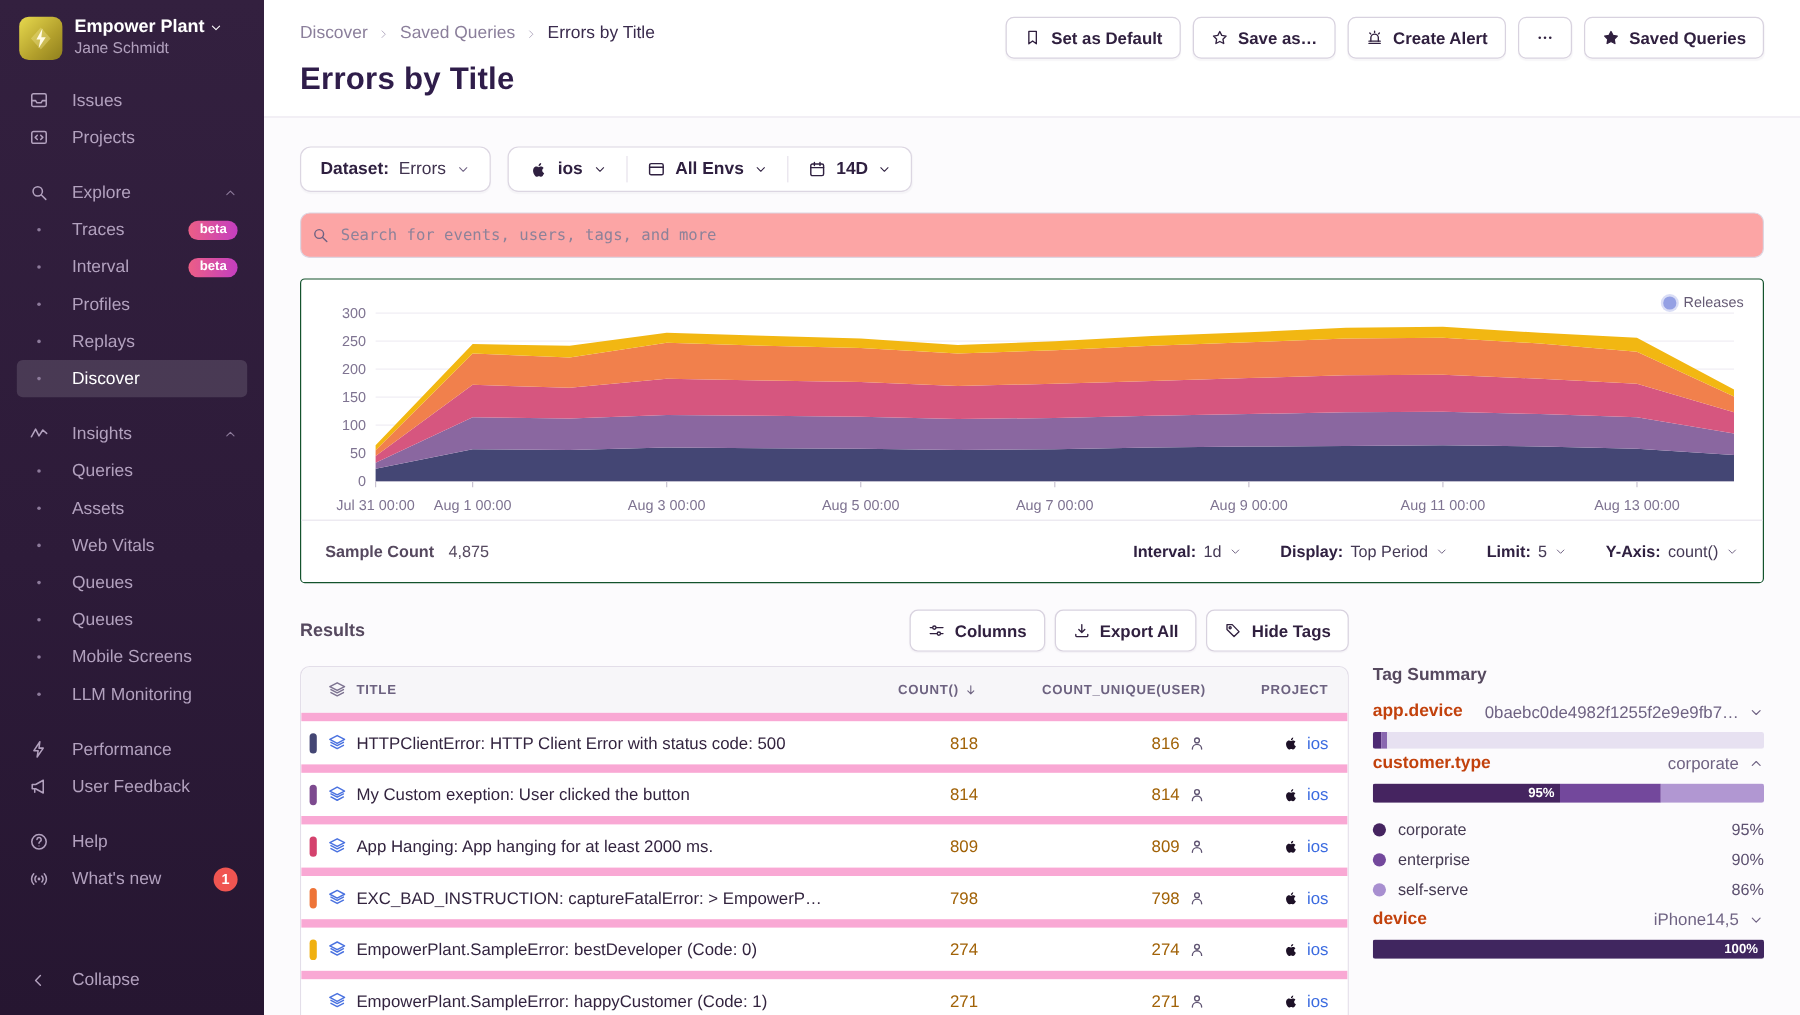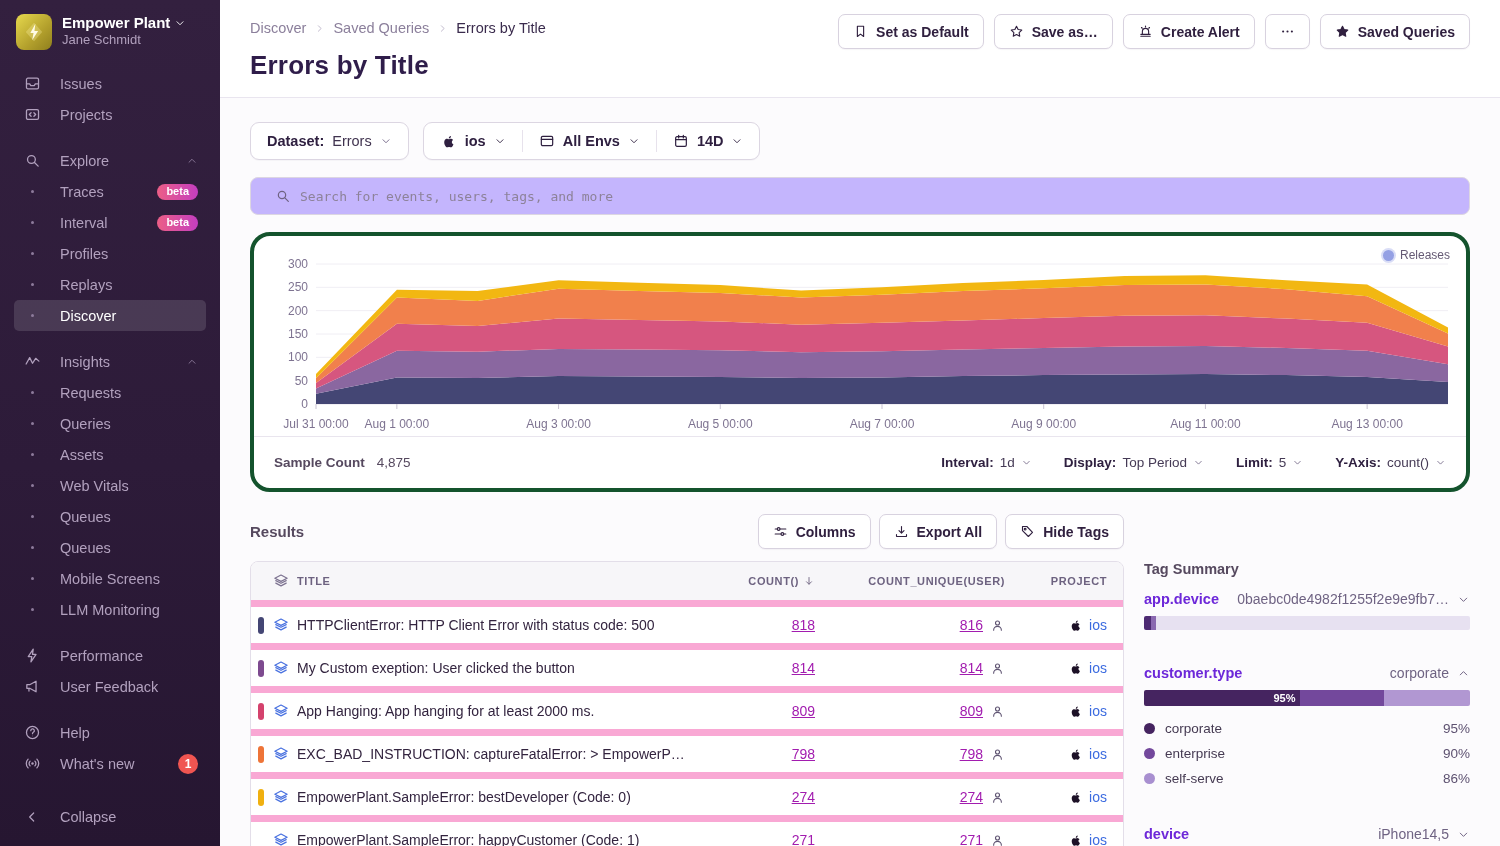--- a/index.html
+++ b/index.html
@@ -54,28 +54,28 @@
   .fbtn { display:inline-flex; align-items:center; gap:8px; background:#fff; border:1px solid #dcd6e2; border-radius:9px;
           height:38px; padding:16px 16px; font-size:14.5px; cursor:pointer; box-shadow:0 1px 1px rgba(47,32,64,.03); }
   .fbtn b { font-weight:bold; color:#2f2040; }
   .fbtn .val { color:#40334f; font-weight:bold; }
   .fbtn .chev { color:#6f6283; }
   .fgroup { display:inline-flex; align-items:stretch; background:#fff; border:1px solid #dcd6e2; border-radius:9px; box-shadow:0 1px 1px rgba(47,32,64,.03); }
   .fseg { display:flex; align-items:center; gap:8px; padding:0 16px; font-size:14.5px; font-weight:bold; color:#2f2040; cursor:pointer; }
   .fdiv { width:1px; background:#e7e2ec; margin:7px 0; }
 
   
-  .search-bar { margin-top:17px; display:flex; align-items:center; gap:9px; background:#c4b5fd; border:1px solid #dcd6e2;
-                border-radius:8px; height:38px; padding:0 24px; }
+  .search-bar { margin-top:17px; display:flex; align-items:center; gap:9px; background:#fca5a5; border:1px solid #dcd6e2;
+                border-radius:8px; height:38px; padding:0 8px; }
   .search-bar input { border:none; outline:none; flex:1; font-family:"DejaVu Sans Mono", monospace; font-size:13px; color:#40334f; background:transparent; }
   .search-bar input::placeholder { color:#8d8299; }
   .search-bar .ic { color:#6f6283; }
 
   
-  .chart-panel { margin-top:17px; background:#fff; border:4px solid #14532d; border-radius:20px; position:relative; }
+  .chart-panel { margin-top:17px; background:#fff; border:1px solid #14532d; border-radius:4px; position:relative; }
   .chart-legend { position:absolute; top:12px; right:16px; display:flex; align-items:center; gap:6px; font-size:12px; color:#655a74; cursor:pointer; }
   .legend-dot { width:11px; height:11px; border-radius:50%; background:#94a0e4; box-shadow:0 0 0 2px #d9ddf6; }
   .chart-svg-wrap { padding:12px 16px 0 16px; }
   .chart-svg text.tick { font-family:"Liberation Sans", sans-serif; font-size:12px; fill:#7e7391; }
   .chart-footer { border-top:1px solid #e9e5ee; height:52px; display:flex; align-items:center; padding:0 20px; }
   .sample { display:flex; align-items:baseline; gap:12px; font-size:13.5px; }
   .sample .lab { font-weight:bold; color:#56495f; }
   .sample .val { color:#56495f; }
   .chart-controls { margin-left:auto; display:flex; gap:32px; }
   .cctl { display:flex; align-items:center; gap:6px; font-size:13.5px; cursor:pointer; }
@@ -90,34 +90,34 @@
   .results-body { margin-top:12px; display:flex; gap:20px; align-items:flex-start; }
 
   .table { flex:1 1 auto; border:1px solid #e3dee9; border-radius:8px; background:#fff; overflow:hidden; }
   .trow { display:grid; grid-template-columns:46px 1fr 120px 190px 112px; align-items:center; height:43px; border-top:7px solid #f9a8d4; background:#fff; }
   .trow.head { height:38px; background:#f7f6f9; border-top:none; font-size:11px; font-weight:bold; letter-spacing:.6px; color:#6d6280; }
   .tcell-first { display:flex; align-items:center; gap:9px; padding-left:7px; }
   .accent { width:6px; height:17px; border-radius:3px; flex:none; }
   .stack-blue { color:#4a72e0; }
   .stack-gray { color:#7d7391; }
   .tcell-title { font-size:14px; color:#33243f; white-space:nowrap; overflow:hidden; text-overflow:ellipsis; padding-right:14px; cursor:pointer; }
-  .tcell-num { font-size:14px; color:#a21caf; text-align:right; padding-right:6px; display:flex; justify-content:flex-end; align-items:center; gap:7px;text-decoration:underline; }
+  .tcell-num { font-size:14px; color:#a16207; text-align:right; padding-right:6px; display:flex; justify-content:flex-end; align-items:center; gap:7px; }
   .tcell-num .ic { color:#5f5472; }
   .tcell-proj { display:flex; justify-content:flex-end; align-items:center; gap:6px; padding-right:16px; font-size:14px; }
   .proj-link { color:#3b6be0; cursor:pointer; }
   .head-right { justify-content:flex-end; display:flex; align-items:center; gap:4px; padding-right:6px; }
   .head-proj { justify-content:flex-end; display:flex; padding-right:16px; }
 
   
   .tags { width:326px; flex:none; }
   .tags-title { font-size:14.5px; font-weight:bold; color:#56495f; }
-  .facet { margin-top:35px; }
+  .facet { margin-top:4px; }
   .facet.first { margin-top:14px; }
   .facet-head { display:flex; align-items:center; gap:8px; cursor:pointer; }
-  .facet-name { font-size:14.5px; font-weight:bold; color:#6d28d9; white-space:nowrap; }
+  .facet-name { font-size:14.5px; font-weight:bold; color:#c2410c; white-space:nowrap; }
   .facet-val { margin-left:auto; font-size:14px; color:#6f6383; white-space:nowrap; overflow:hidden; text-overflow:ellipsis; }
   .facet-name + .facet-val { margin-left:6px; flex:1; text-align:right; }
   .facet-head .chev { color:#6f6283; flex:none; }
   .facet-bar { margin-top:9px; height:16px; border-radius:2px; overflow:hidden; display:flex; }
   .facet-bar.slim { height:14px; }
   .fseg-bar { height:100%; position:relative; }
   .fseg-bar .pct { position:absolute; right:5px; top:50%; transform:translateY(-50%); color:#fff; font-size:11px; font-weight:bold; }
   .facet-legend { margin-top:10px; }
   .fleg-row { display:flex; align-items:center; height:25px; font-size:13.5px; color:#453a52; }
   .fleg-dot { width:11px; height:11px; border-radius:50%; margin-right:10px; flex:none; }
@@ -221,26 +221,20 @@
             <svg class="ic" width="17" height="17" viewBox="0 0 24 24" fill="none" stroke="currentColor" stroke-width="1.8" stroke-linecap="round" stroke-linejoin="round">
               <path d="M3 15.5 8 6.5l4 8 4.5-7L21 11.5"></path>
             </svg>
           </span>
           <span class="lbl">Insights</span>
           <span class="chev">
             <svg class="ic" width="12" height="12" viewBox="0 0 24 24" fill="none" stroke="currentColor" stroke-width="1.8" stroke-linecap="round" stroke-linejoin="round">
               <path d="M6 14.5l6-6 6 6"></path>
             </svg>
           </span>
-        </div>
-        <div class="nav-item">
-          <span class="icon-col">
-            <span class="bullet"></span>
-          </span>
-          <span class="lbl">Requests</span>
         </div>
         <div class="nav-item">
           <span class="icon-col">
             <span class="bullet"></span>
           </span>
           <span class="lbl">Queries</span>
         </div>
         <div class="nav-item">
           <span class="icon-col">
             <span class="bullet"></span>

